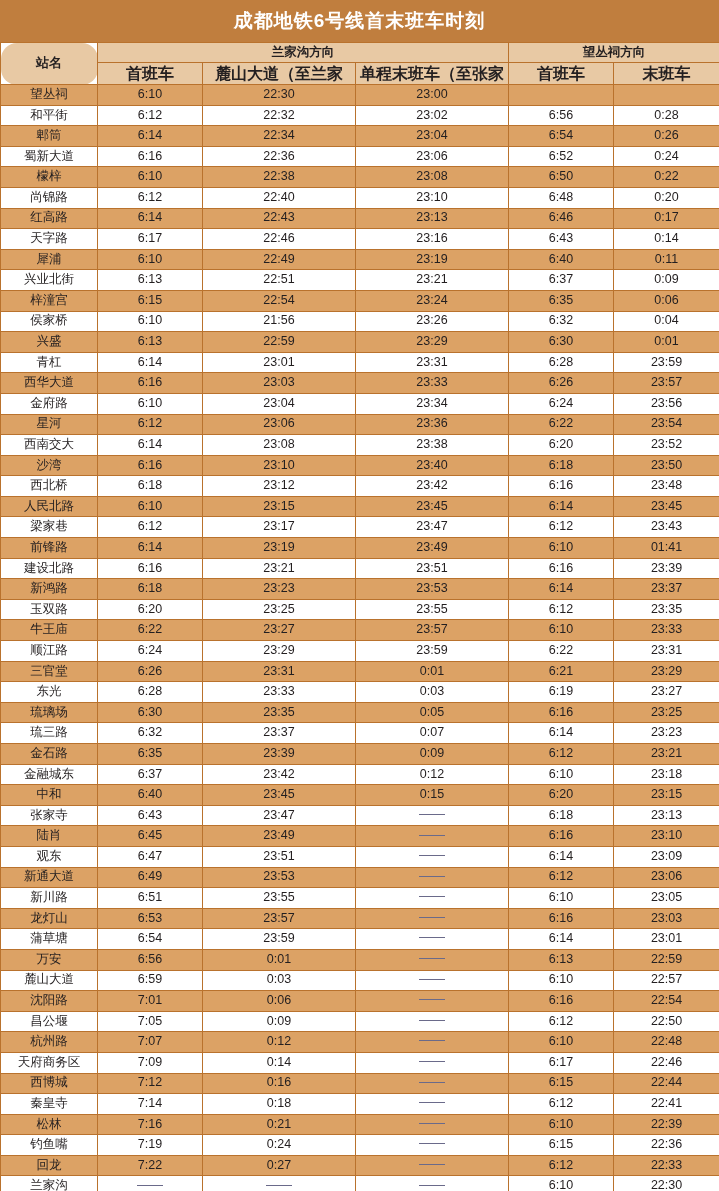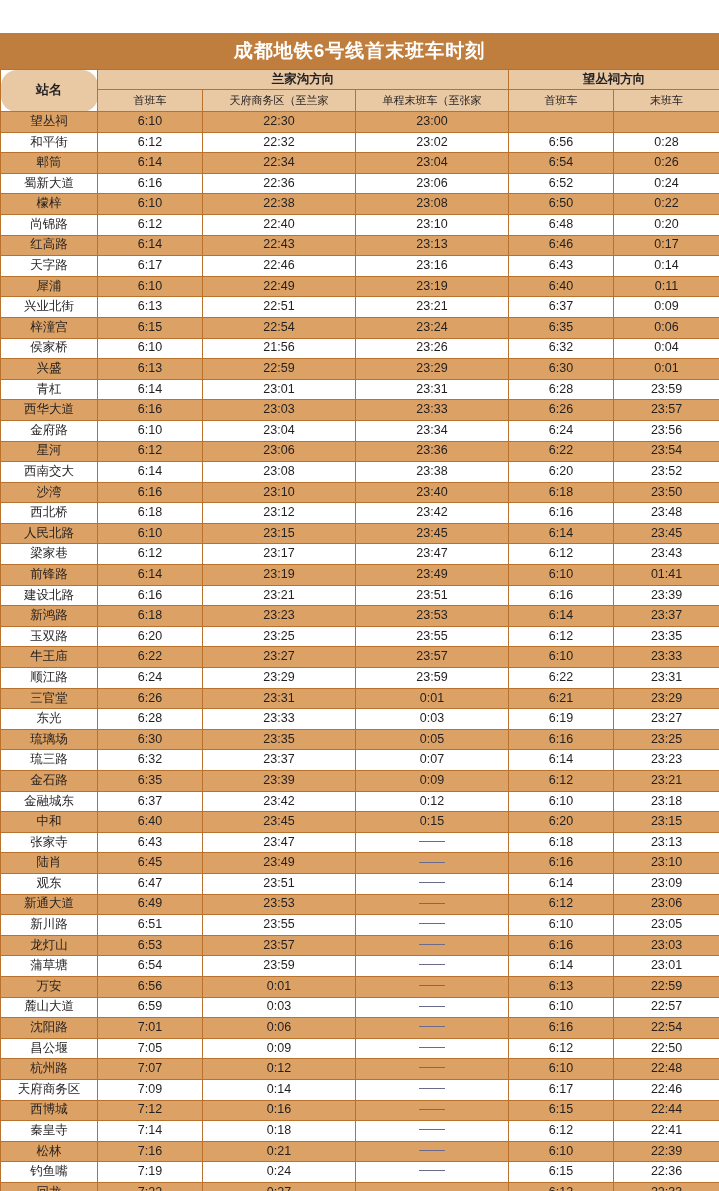--- a/index.html
+++ b/index.html
@@ -11,26 +11,25 @@
   body {
     width: 719px;
     font-family: "Liberation Sans", "DejaVu Sans", sans-serif;
     color: #231f20;
   }
   .sheet {
     width: 719px;
     background: #ffffff;
   }
   .title-bar {
-    height: 36px;
+    height: 42px;
     background: #c07e3e;
     display: flex;
     align-items: center;
     justify-content: center;
-    margin-top: 33px;
   }
   .title-bar .title {
     color: #ffffff;
     font-size: 19px;
     font-weight: bold;
     letter-spacing: 1px;
   }
   table.tt {
     width: 719px;
     border-collapse: collapse;
@@ -58,22 +57,22 @@
     font-size: 12.5px;
     height: 20px;
     text-align: center;
   }
   thead th.station {
     font-size: 13px;
     border-radius: 16px;
   }
   thead th.sub {
     height: 22px;
-    font-size: 11px;
-    font-weight: normal;
+    font-size: 16px;
+    font-weight: bold;
   }
   tbody td {
     height: 20.6px;
     padding: 0;
   }
   tbody tr.odd td {
     background: #dca265;
   }
   tbody tr.even td {
     background: #ffffff;
@@ -113,21 +112,21 @@
         <col class="c5">
     </colgroup>
     <thead>
       <tr>
         <th class="station" rowspan="2">站名</th>
         <th class="dirhead" colspan="3">兰家沟方向</th>
         <th class="dirhead" colspan="2">望丛祠方向</th>
       </tr>
       <tr>
         <th class="sub">首班车</th>
-        <th class="sub">天府商务区（至兰家</th>
+        <th class="sub">麓山大道（至兰家</th>
         <th class="sub">单程末班车（至张家</th>
         <th class="sub">首班车</th>
         <th class="sub">末班车</th>
       </tr>
     </thead>
     <tbody id="tbody">
         <tr class="odd">
           <td class="name">望丛祠</td>
           <td class="val">6:10</td>
           <td class="val">22:30</td>

